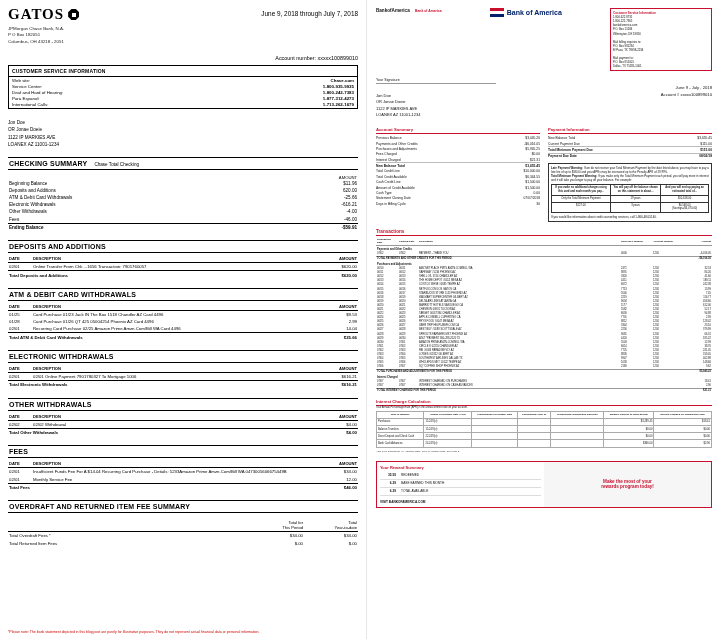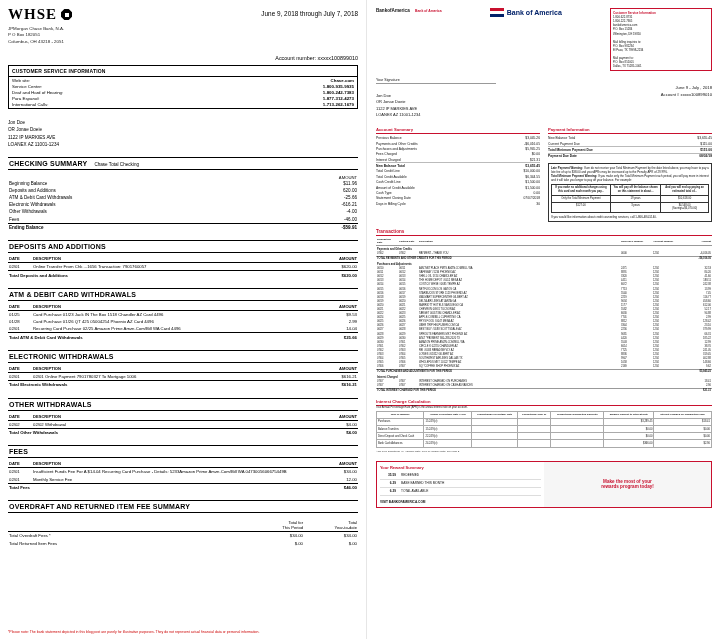--- a/index.html
+++ b/index.html
@@ -91,21 +91,21 @@
 </style>
 </head>
 <body>
 
 <div class="page">
 
   <div class="chase">
     <div class="chase-head">
       <div>
         <div class="chase-logo">
-          <span>WHSE</span>
+          <span>GATOS</span>
           <span class="chase-octagon"></span>
         </div>
         <div class="chase-addr" style="white-space:pre-line">JPMorgan Chase Bank, N.A.
 P O Box 182051
 Columbus, OH 43218 - 2051</div>
       </div>
       <div class="chase-daterange">June 9, 2018 through July 7, 2018</div>
     </div>
 
     <div class="acct-no">Account number:  xxxxx100899010</div>

